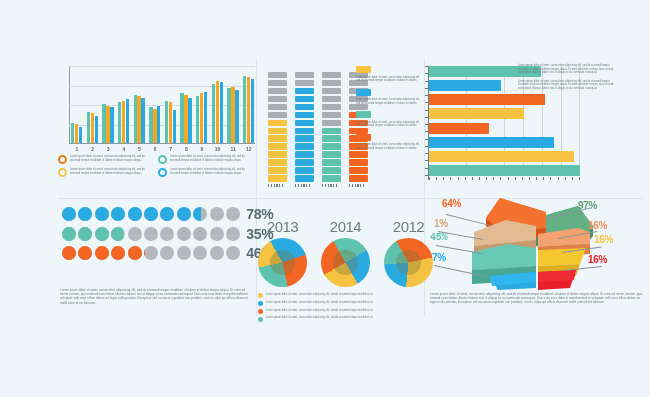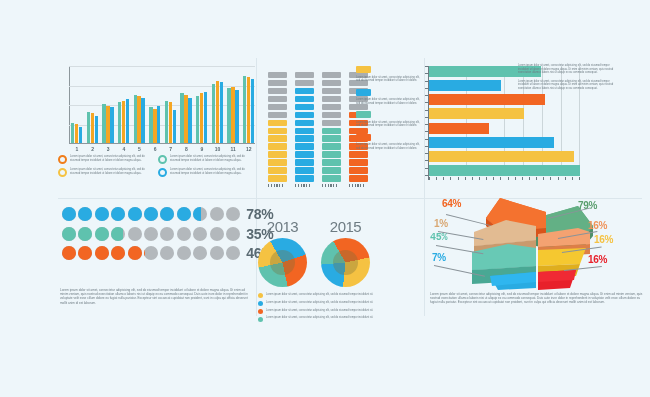--- a/index.html
+++ b/index.html
@@ -511,21 +511,27 @@
 
   <div id="pies-panel">
     <div id="pies-row">
         <div class="pie-unit">
           <div class="pie-year">2013</div>
           <div class="pie-disc" style="background: conic-gradient(from -30deg, rgb(41, 171, 226) 0deg, rgb(41, 171, 226) 100.8deg, rgb(242, 101, 34) 100.8deg, rgb(242, 101, 34) 198deg, rgb(95, 194, 174) 198deg, rgb(95, 194, 174) 288deg, rgb(245, 194, 66) 288deg, rgb(245, 194, 66) 360deg);">
             <div class="pie-inner" style="background: rgba(120, 110, 60, 0.34);"></div>
           </div>
         </div>
         <div class="pie-unit">
-          <div class="pie-year">2015</div>
+          <div class="pie-year">2014</div>
+          <div class="pie-disc" style="background: conic-gradient(from -30deg, rgb(95, 194, 174) 0deg, rgb(95, 194, 174) 90deg, rgb(41, 171, 226) 90deg, rgb(41, 171, 226) 180deg, rgb(245, 194, 66) 180deg, rgb(245, 194, 66) 270deg, rgb(242, 101, 34) 270deg, rgb(242, 101, 34) 360deg);">
+            <div class="pie-inner" style="background: rgba(120, 110, 60, 0.34);"></div>
+          </div>
+        </div>
+        <div class="pie-unit">
+          <div class="pie-year">2012</div>
           <div class="pie-disc" style="background: conic-gradient(from -30deg, rgb(242, 101, 34) 0deg, rgb(242, 101, 34) 108deg, rgb(245, 194, 66) 108deg, rgb(245, 194, 66) 216deg, rgb(41, 171, 226) 216deg, rgb(41, 171, 226) 295.2deg, rgb(95, 194, 174) 295.2deg, rgb(95, 194, 174) 360deg);">
             <div class="pie-inner" style="background: rgba(120, 110, 60, 0.34);"></div>
           </div>
         </div>
       </div>
     <div id="pies-legend">
         <div class="pl-row">
           <span class="pl-dot" style="background: rgb(245, 194, 66);"></span>
           <span class="lorem lorem-xs">Lorem ipsum dolor sit amet, consectetur adipisicing elit, sed do eiusmod tempor incididunt sit.</span>
         </div>
@@ -601,21 +607,21 @@
     <div class="lead" style="left:120px; top:26px; width:44px; transform:rotate(-14deg);"></div>
     <div class="lead" style="left:130px; top:46px; width:40px; transform:rotate(-10deg);"></div>
     <div class="lead" style="left:134px; top:60px; width:40px; transform:rotate(-8deg);"></div>
     <div class="lead" style="left:136px; top:78px; width:38px; transform:rotate(-6deg);"></div>
 
     <div class="cal" style="left:14px; top:6px; color:#f26522;">64%</div>
     <div class="cal" style="left:6px; top:26px; color:#d9a874;">1%</div>
     <div class="cal" style="left:2px; top:40px; color:#5fc2ae;font-family:Liberation Mono, monospace;">45%</div>
     <div class="cal" style="left:4px; top:60px; color:#29abe2;">7%</div>
 
-    <div class="cal" style="left:150px; top:8px; color:#5b9e6e;">79%</div>
+    <div class="cal" style="left:150px; top:8px; color:#5b9e6e;">97%</div>
     <div class="cal" style="left:160px; top:28px; color:#f0935a;">16%</div>
     <div class="cal" style="left:166px; top:42px; color:#f5c242;">16%</div>
     <div class="cal" style="left:160px; top:62px; color:#e8202a;">16%</div>
   </div>
 
   <div class="btm-text" id="btm-left">
     <p class="lorem lorem-sm">Lorem ipsum dolor sit amet, consectetur adipisicing elit, sed do eiusmod tempor incididunt ut labore et dolore magna aliqua. Ut enim ad minim veniam, quis nostrud exercitation ullamco laboris nisi ut aliquip ex ea commodo consequat. Duis aute irure dolor in reprehenderit in voluptate velit esse cillum dolore eu fugiat nulla pariatur. Excepteur sint occaecat cupidatat non proident, sunt in culpa qui officia deserunt mollit anim id est laborum.</p>
   </div>
   <div class="btm-text" id="btm-right">
     <p class="lorem lorem-sm">Lorem ipsum dolor sit amet, consectetur adipisicing elit, sed do eiusmod tempor incididunt ut labore et dolore magna aliqua. Ut enim ad minim veniam, quis nostrud exercitation ullamco laboris nisi ut aliquip ex ea commodo consequat. Duis aute irure dolor in reprehenderit in voluptate velit esse cillum dolore eu fugiat nulla pariatur. Excepteur sint occaecat cupidatat non proident, sunt in culpa qui officia deserunt mollit anim id est laborum.</p>

